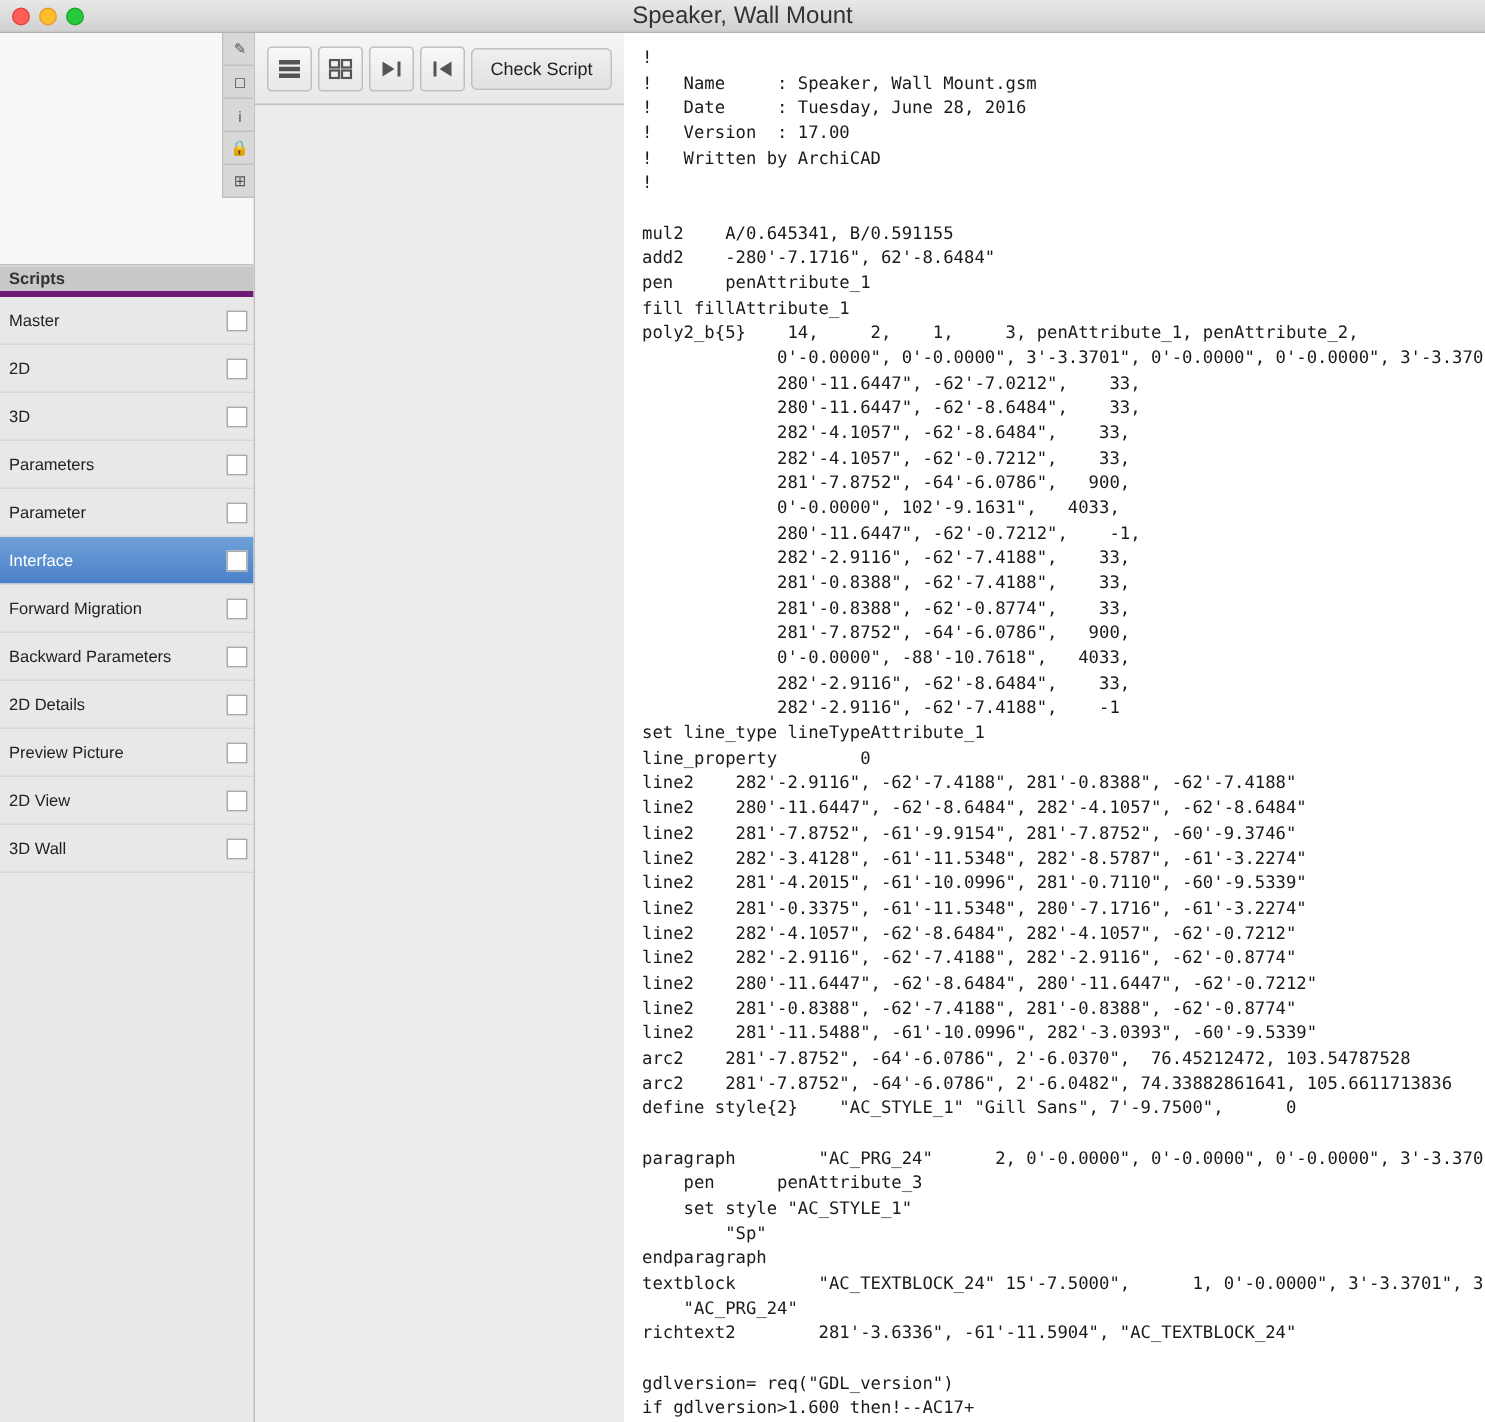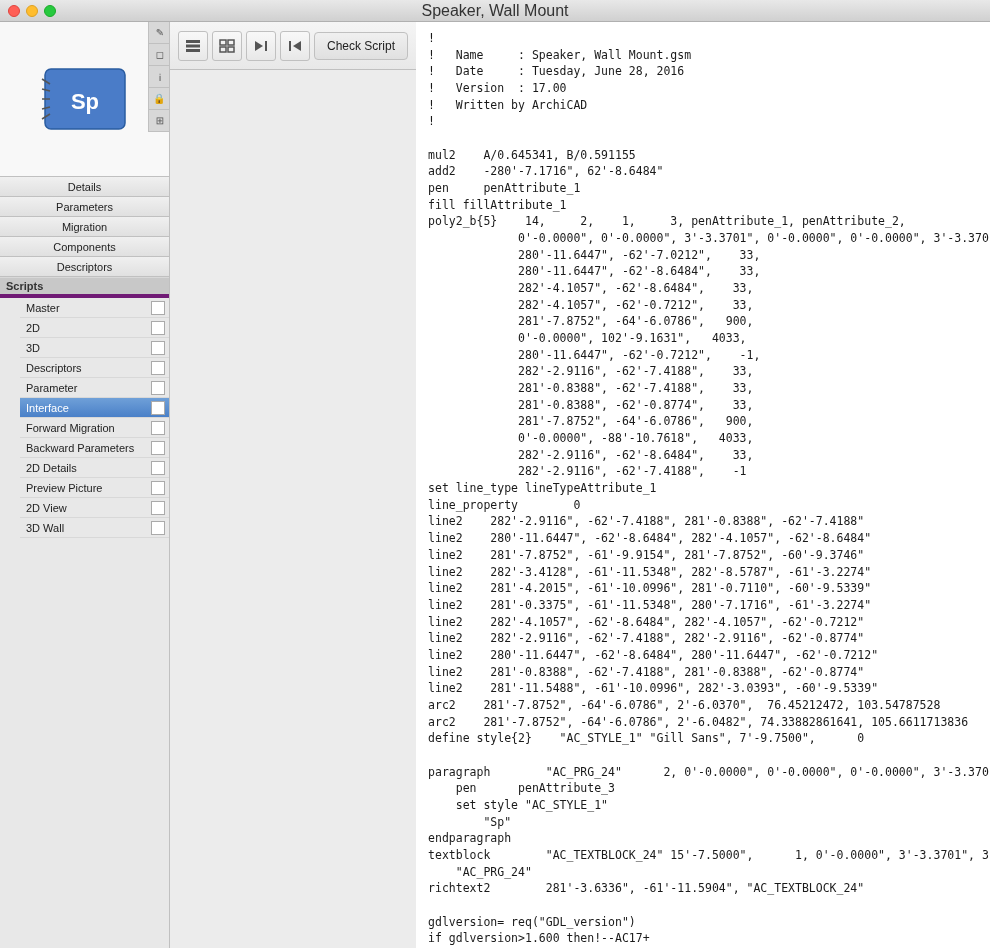--- a/index.html
+++ b/index.html
@@ -132,31 +132,30 @@
     .scripts-header {
       background: #c8c8c8;
       font-size: 11px;
       font-weight: bold;
       color: #333;
       padding: 2px 6px;
       border-bottom: 4px solid #701a75;
       border-top: 1px solid #d8d8d8;
     }
     .scripts-item {
-      height: 20px;
+      height: 32px;
       display: flex;
       align-items: center;
       justify-content: space-between;
       padding: 0 4px 0 6px;
       background: #e8e8e8;
       border-bottom: 1px solid #d8d8d8;
       font-size: 11px;
       color: #222;
       cursor: pointer;
-      margin-left: 20px;
     }
     .scripts-item.active {
       background: linear-gradient(to bottom, #6fa0d8, #4a80c8);
       color: white;
       align-items: center;
     }
     .scripts-item .checkbox-icon {
       width: 14px;
       height: 14px;
       border: 1px solid #aaa;
@@ -244,69 +243,47 @@
     <button class="tb-btn tb-max"></button>
   </div>
   <span class="title-bar-title">Speaker, Wall Mount</span>
 </div>
 
 <div class="main-content">
 
   <div class="sidebar">
 
     <div class="preview-area">
-      <div class="preview-icon-area">
-
-        <svg class="speaker-icon" viewBox="0 0 90 90">
-
-          <rect x="5" y="15" width="80" height="60" rx="6" ry="6" fill="#4a7cc8" stroke="#2a5ca0" stroke-width="1.5"></rect>
-
-          <text x="45" y="55" text-anchor="middle" font-size="22" font-weight="bold" fill="white" font-family="Arial">Sp</text>
-
-          <line x1="2" y1="25" x2="10" y2="30" stroke="#555" stroke-width="1.5"></line>
-          <line x1="2" y1="35" x2="10" y2="37" stroke="#555" stroke-width="1.5"></line>
-          <line x1="2" y1="45" x2="10" y2="45" stroke="#555" stroke-width="1.5"></line>
-          <line x1="2" y1="55" x2="10" y2="53" stroke="#555" stroke-width="1.5"></line>
-          <line x1="2" y1="65" x2="10" y2="60" stroke="#555" stroke-width="1.5"></line>
-        </svg>
-      </div>
 
       <div class="icon-strip">
         <div class="icon-strip-btn">✎</div>
         <div class="icon-strip-btn">◻</div>
         <div class="icon-strip-btn">ℹ</div>
         <div class="icon-strip-btn">🔒</div>
         <div class="icon-strip-btn">⊞</div>
       </div>
     </div>
 
-    <div class="sidebar-nav">
-      <button class="sidebar-btn">Details</button>
-      <button class="sidebar-btn">Parameters</button>
-      <button class="sidebar-btn">Migration</button>
-      <button class="sidebar-btn">Components</button>
-      <button class="sidebar-btn">Descriptors</button>
-    </div>
 
     <div class="scripts-header">Scripts</div>
 
     <div class="scripts-item">
       <span>Master</span>
       <div class="checkbox-icon"></div>
     </div>
     <div class="scripts-item">
       <span>2D</span>
       <div class="checkbox-icon"></div>
     </div>
     <div class="scripts-item">
       <span>3D</span>
       <div class="checkbox-icon"></div>
     </div>
     <div class="scripts-item">
-      <span>Descriptors</span>
+      <span>Parameters</span>
       <div class="checkbox-icon"></div>
     </div>
     <div class="scripts-item">
       <span>Parameter</span>
       <div class="checkbox-icon"></div>
     </div>
     <div class="scripts-item active">
       <span>Interface</span>
       <div class="checkbox-icon"></div>
     </div>

